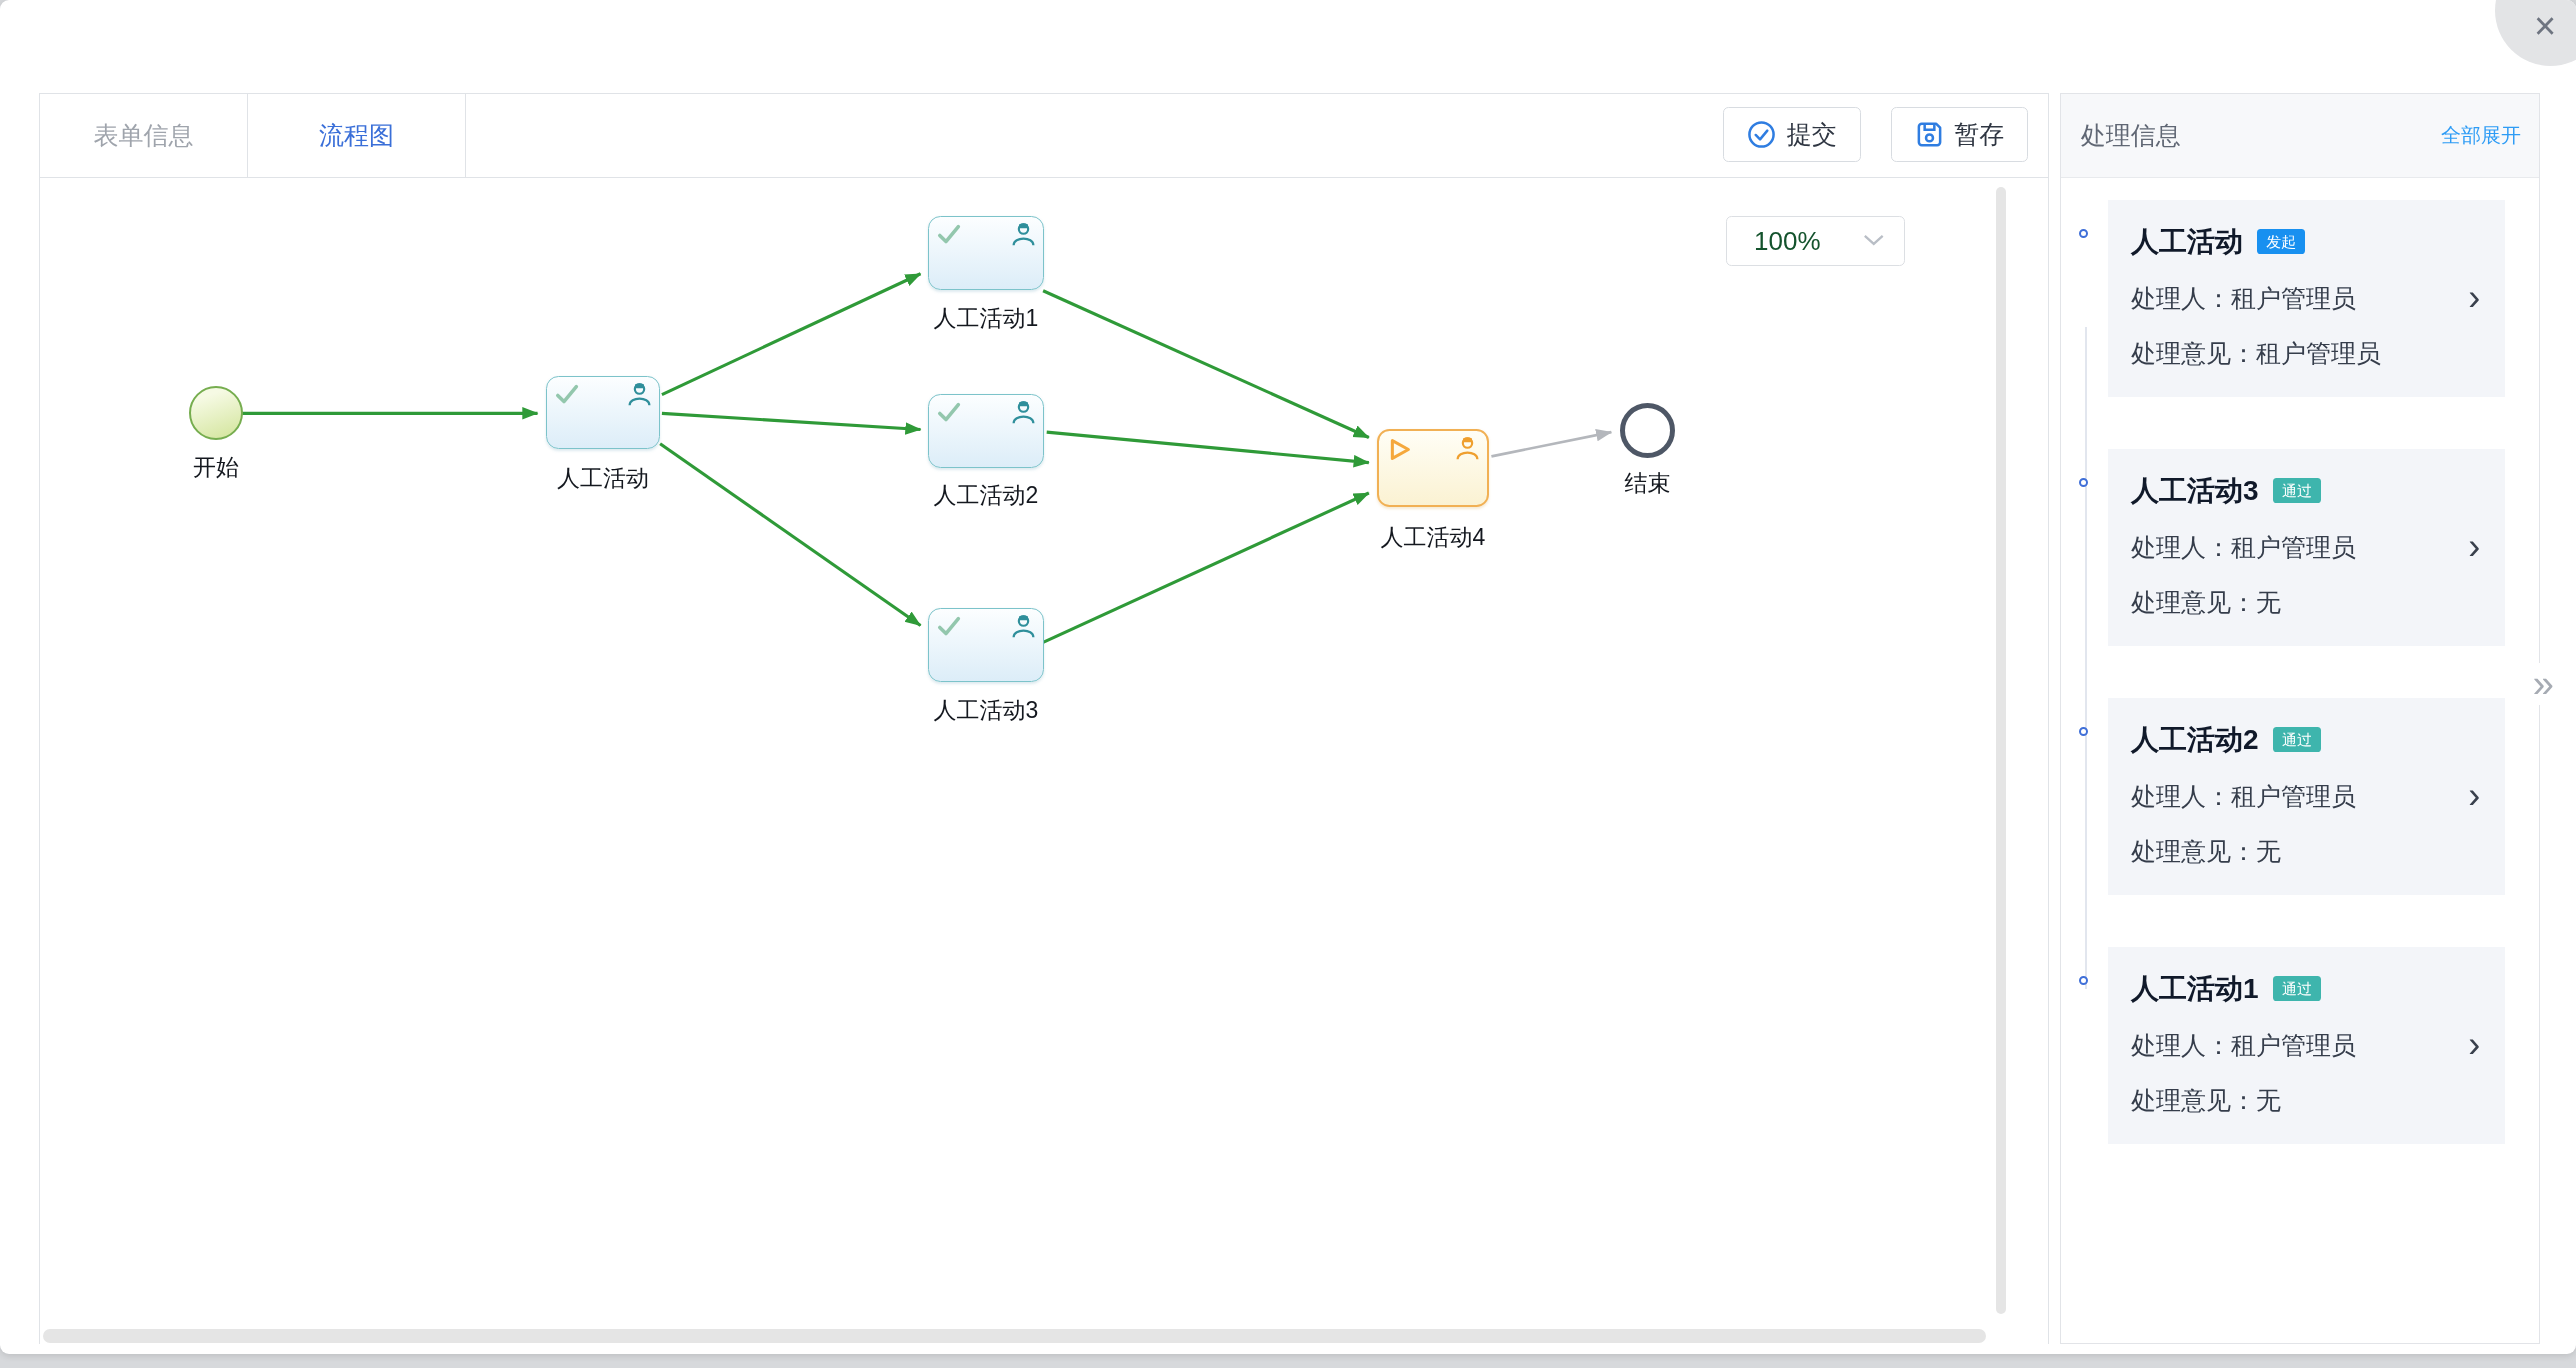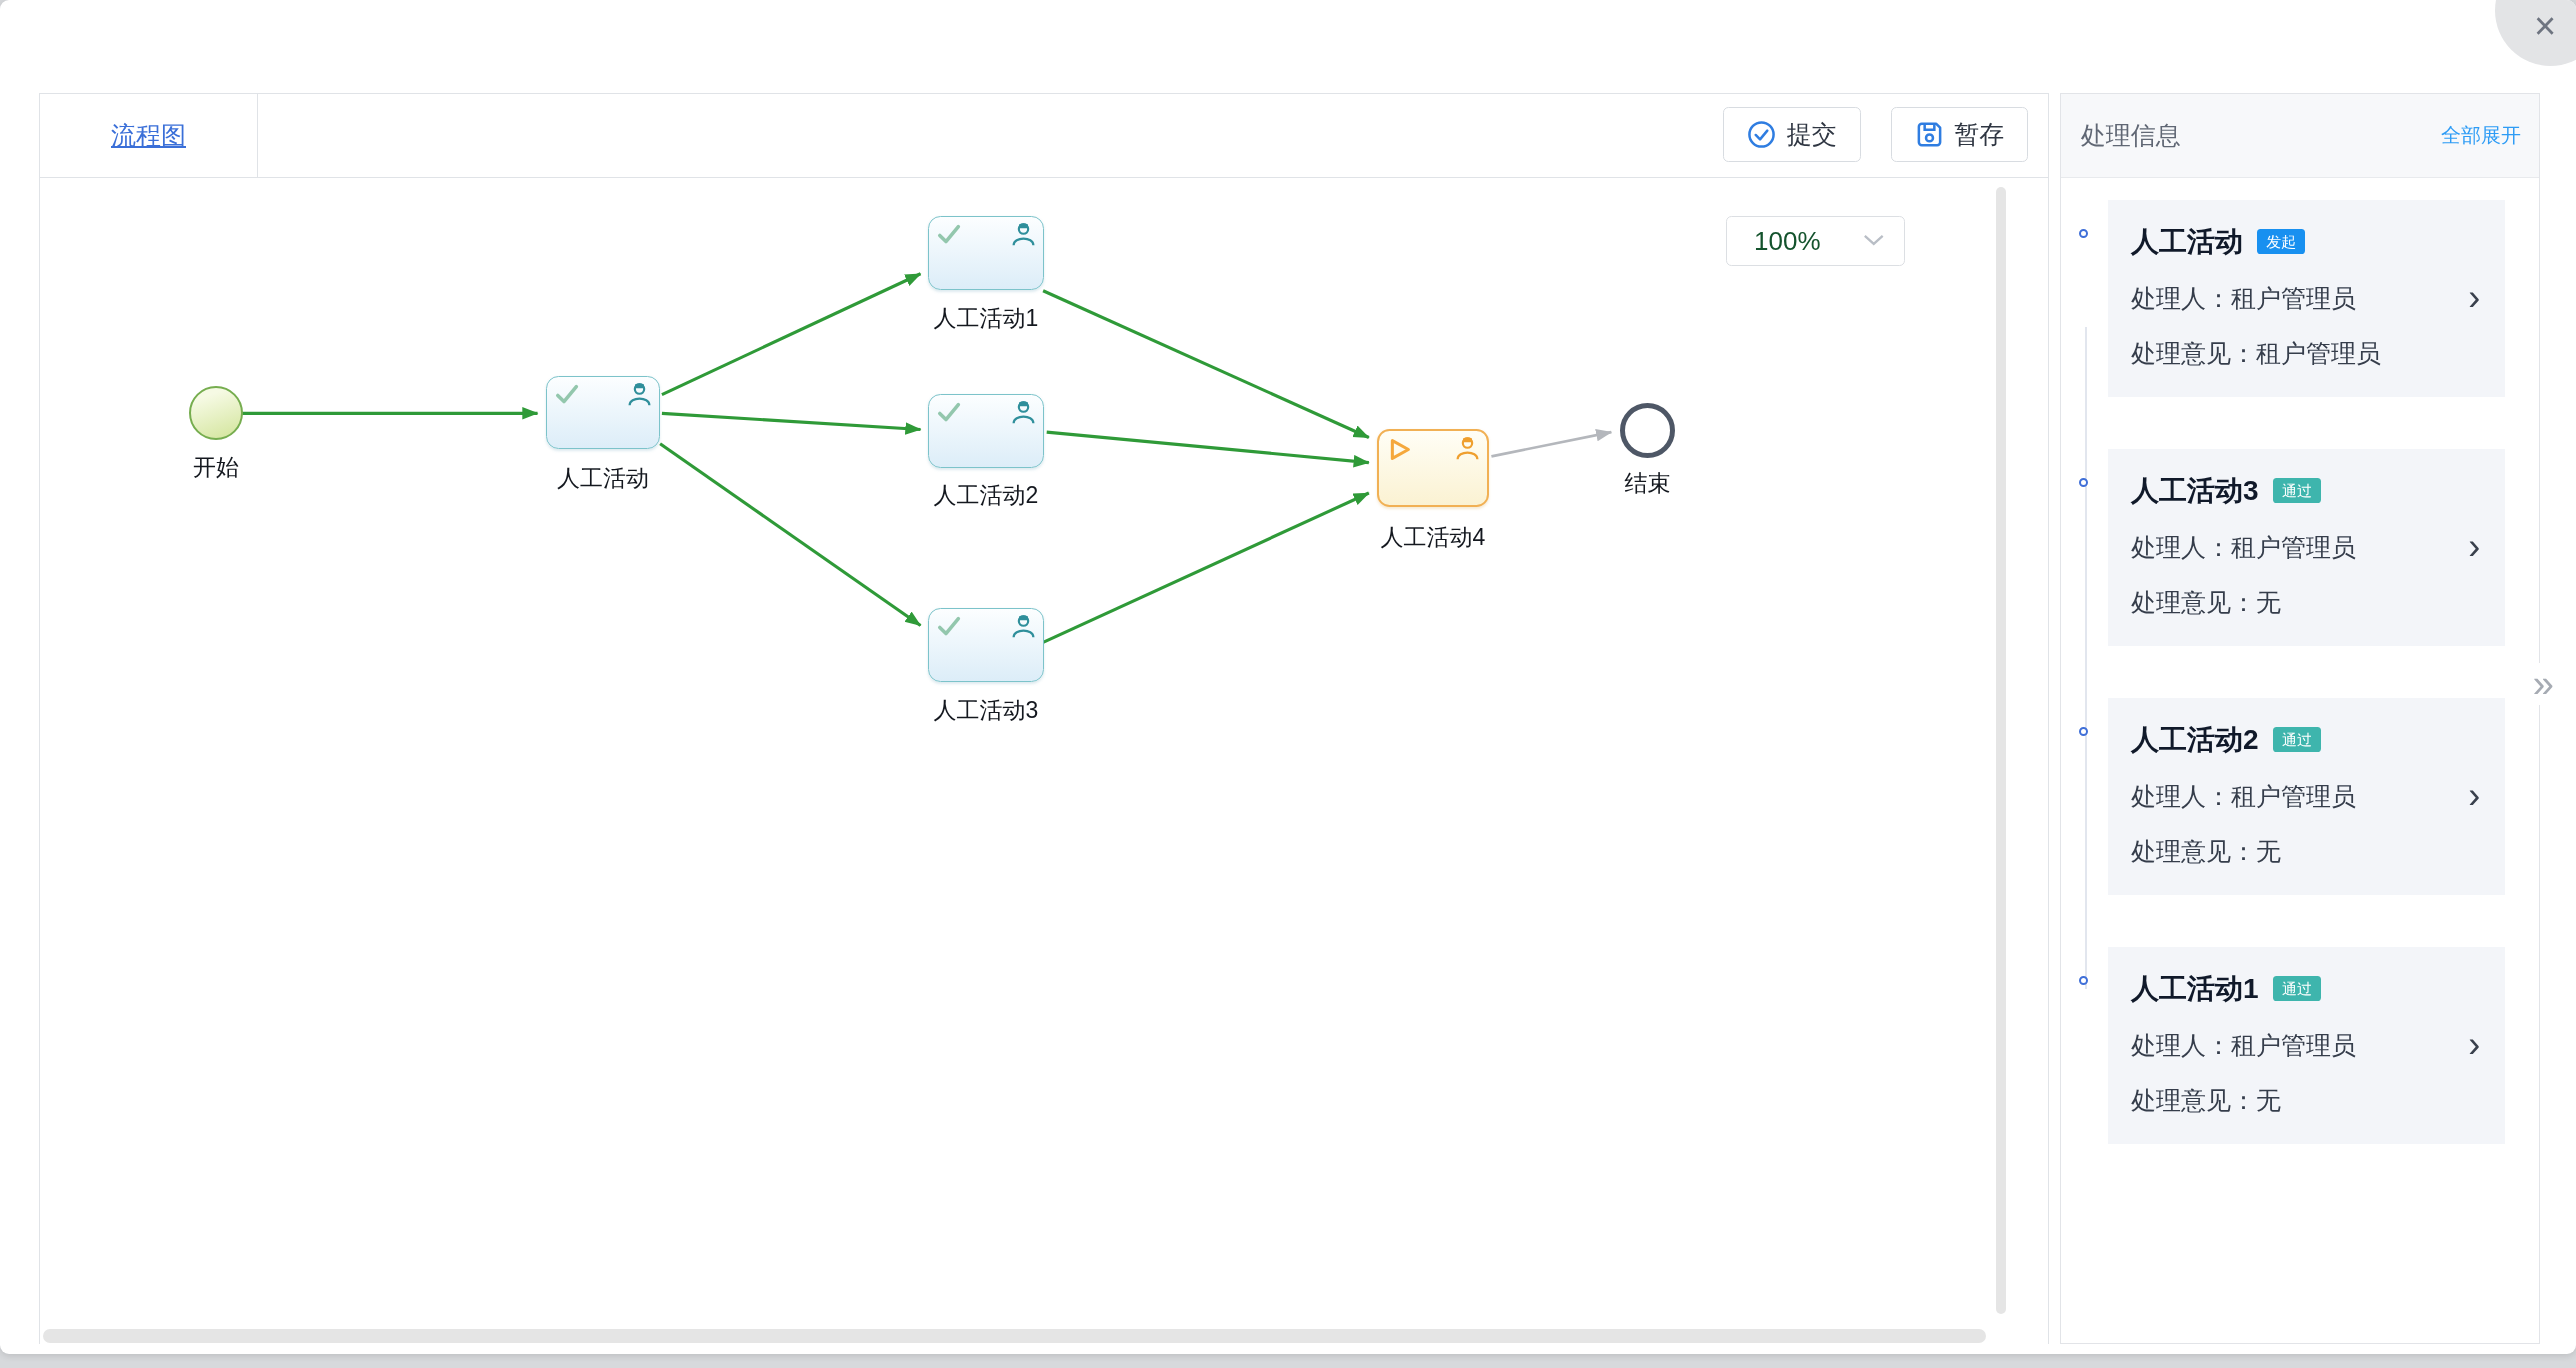--- a/index.html
+++ b/index.html
@@ -23,21 +23,21 @@
     left:2495px; top:-45px; background:#e3e4e6; cursor:pointer; z-index:20;
   }
   .close-x { position:absolute; left:39px; top:52px; font-size:38px; color:#6e7480; line-height:1; font-weight:300; }
   
   .main-box { position:absolute; left:39px; top:93px; width:2010px; height:1251px; border:0.9px solid #e0e3e7; background:#fff; }
   .tabbar { position:relative; height:84px; border-bottom:0.9px solid #e0e3e7; display:flex; }
   .tab {
     width:208px; display:flex; align-items:center; justify-content:center;
     font-size:25px; color:#9fa4ac; border-right:0.9px solid #e0e3e7; background:#fff; cursor:pointer;
   }
-  .tab.active { color:#3a6fd8; width:218px;text-decoration:underline; }
+  .tab.active { color:#3a6fd8; width:218px; }
   .tab-actions { position:absolute; right:19.7px; top:13.4px; display:flex; gap:30px; }
   .btn {
     height:55px; padding:0 23px; border:0.9px solid #d8dce1; border-radius:5.4px; background:#fff;
     font-size:25px; color:#2f3642; display:flex; align-items:center; gap:10.7px; cursor:pointer;
   }
   .btn svg { display:block; }
   
   .canvas { position:relative; width:100%; height:1166px; background:#fff; overflow:hidden; }
   .zoom-select {
     position:absolute; left:1686px; top:38px; width:179px; height:50px;
@@ -101,20 +101,23 @@
 <body>
 
 <div class="modal">
 
   <div class="close-btn">
     <span class="close-x">×</span>
   </div>
 
   <div class="main-box">
     <div class="tabbar">
+      <div class="tab">
+        <span>表单信息</span>
+      </div>
       <div class="tab active">
         <span>流程图</span>
       </div>
       <div class="tab-actions">
         <button class="btn">
           <span>
             <svg width="29" height="29" viewBox="0 0 30 30">
               <circle cx="15" cy="15" r="12.5" fill="none" stroke="#2f7de1" stroke-width="2.6"></circle>
               <path d="M9 15.5 L13.5 20 L21 11" fill="none" stroke="#2f7de1" stroke-width="2.6" stroke-linecap="round" stroke-linejoin="round"></path>
             </svg>

